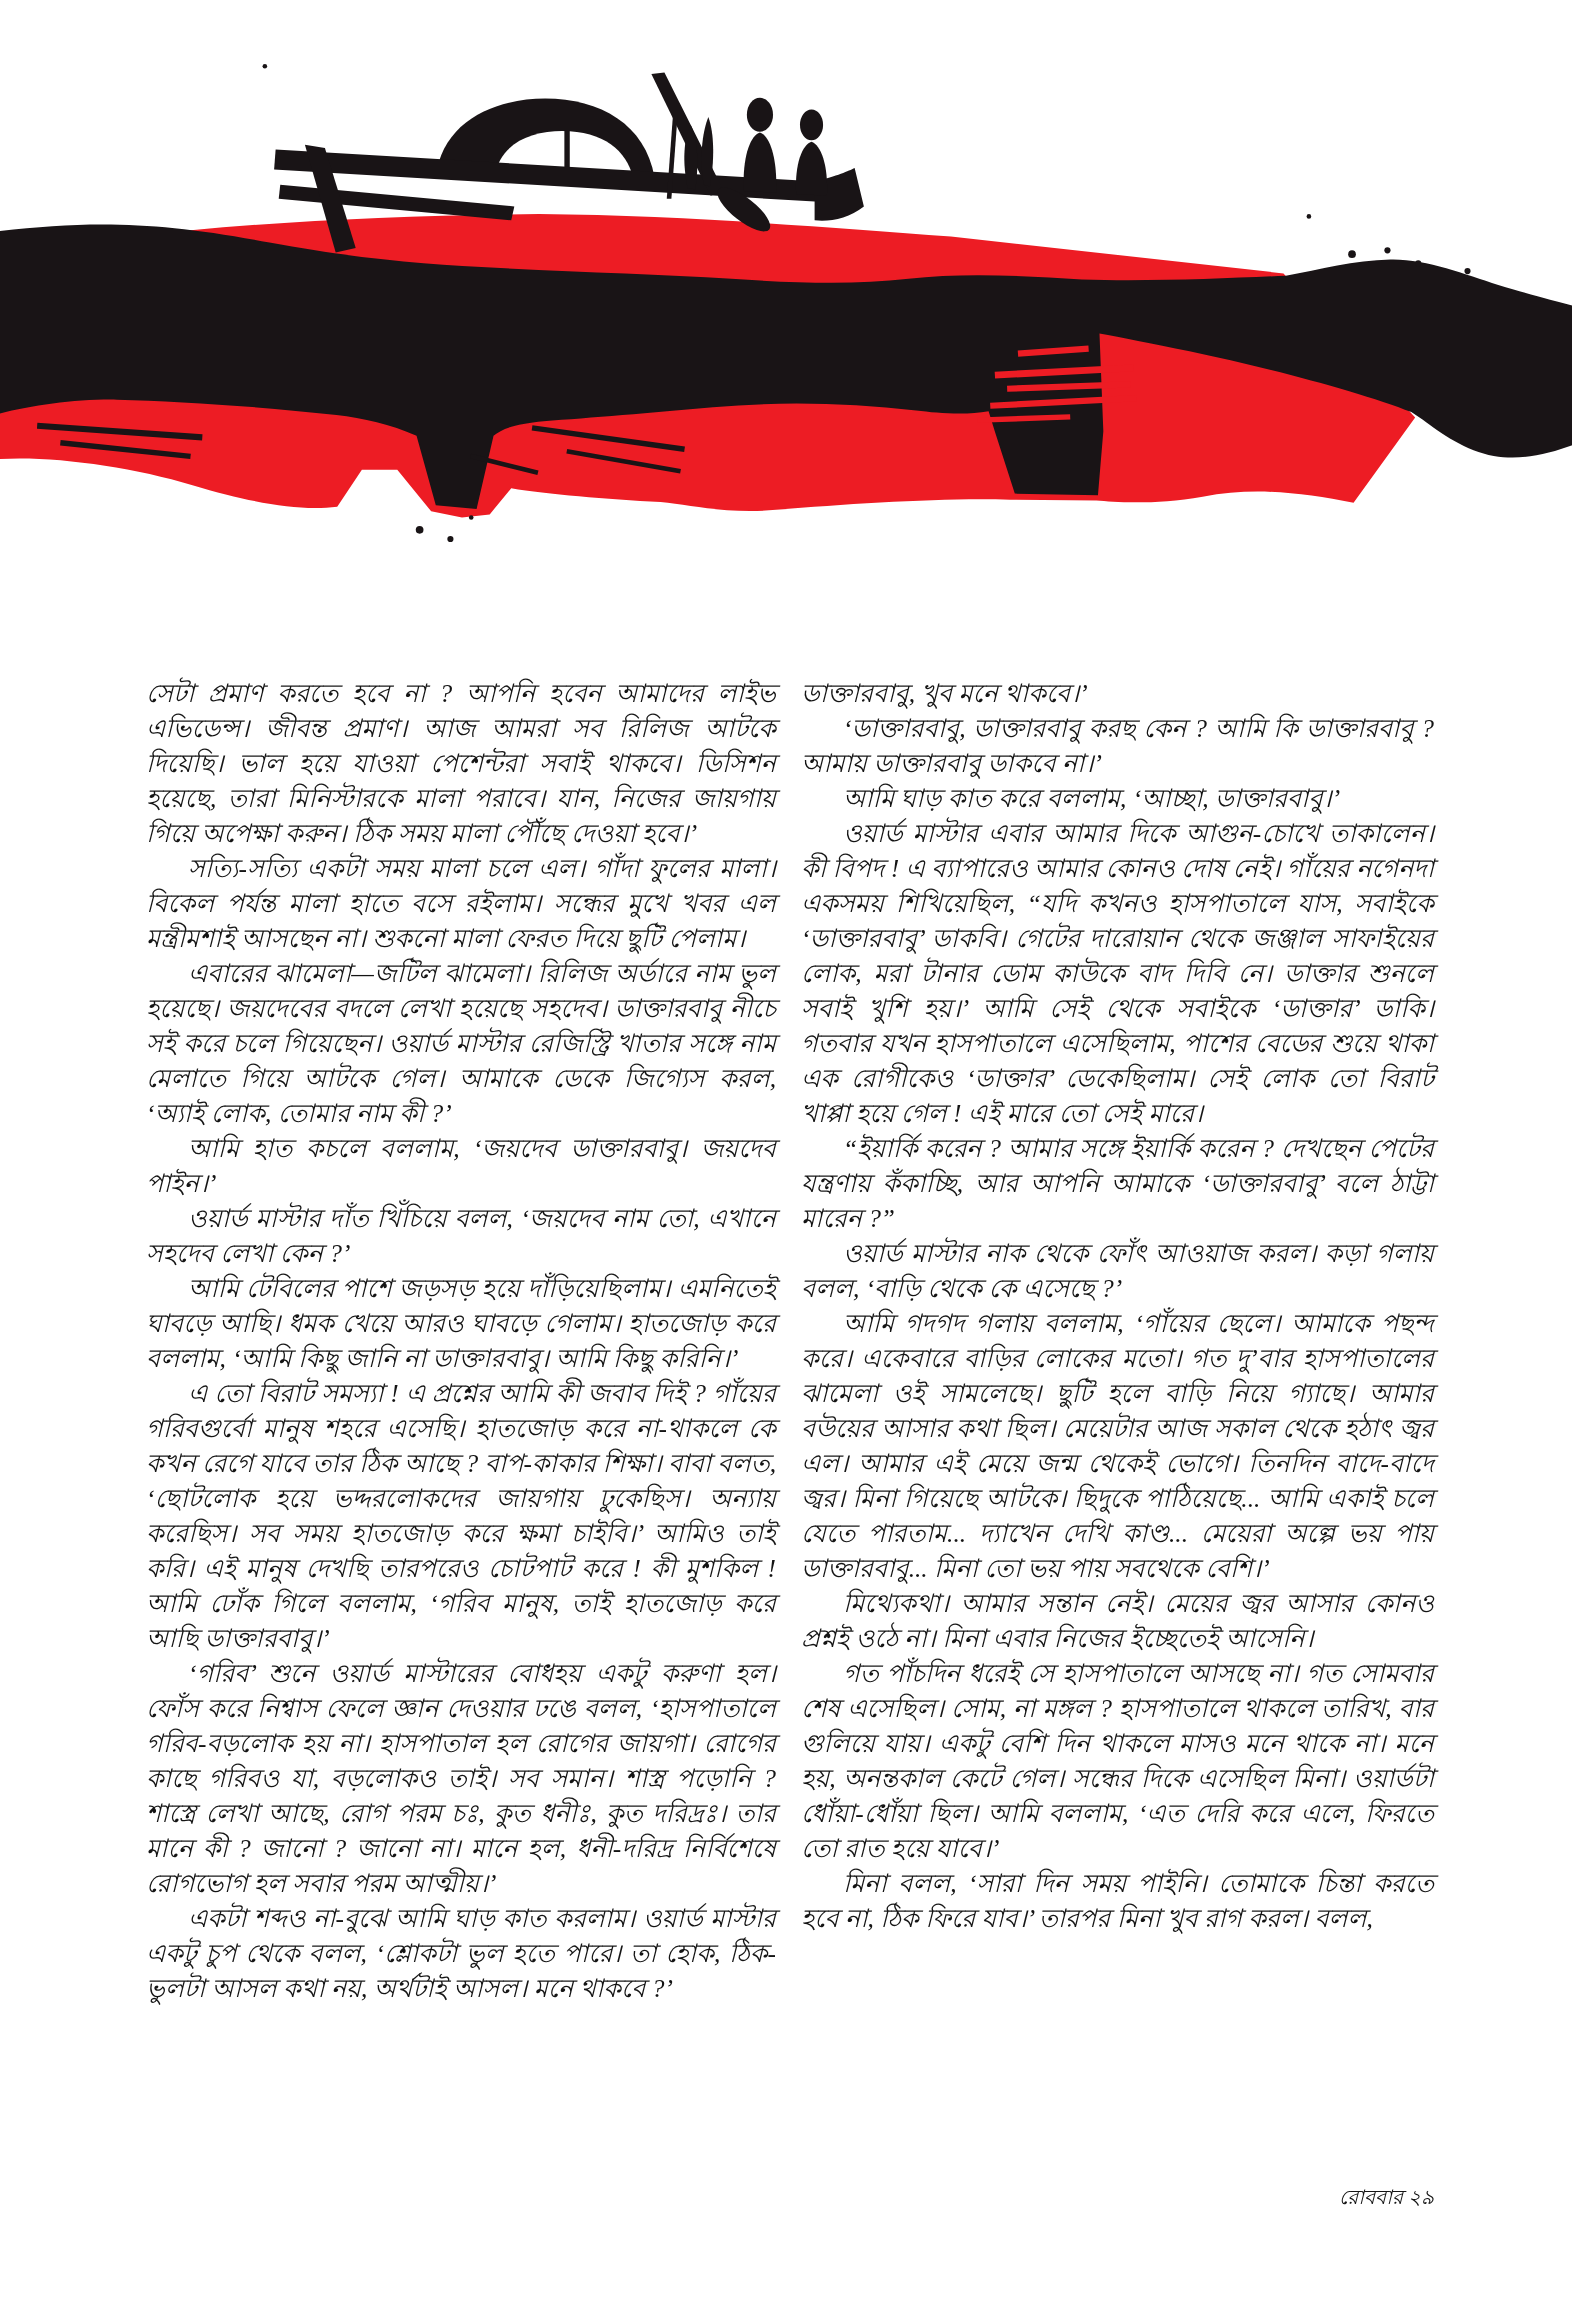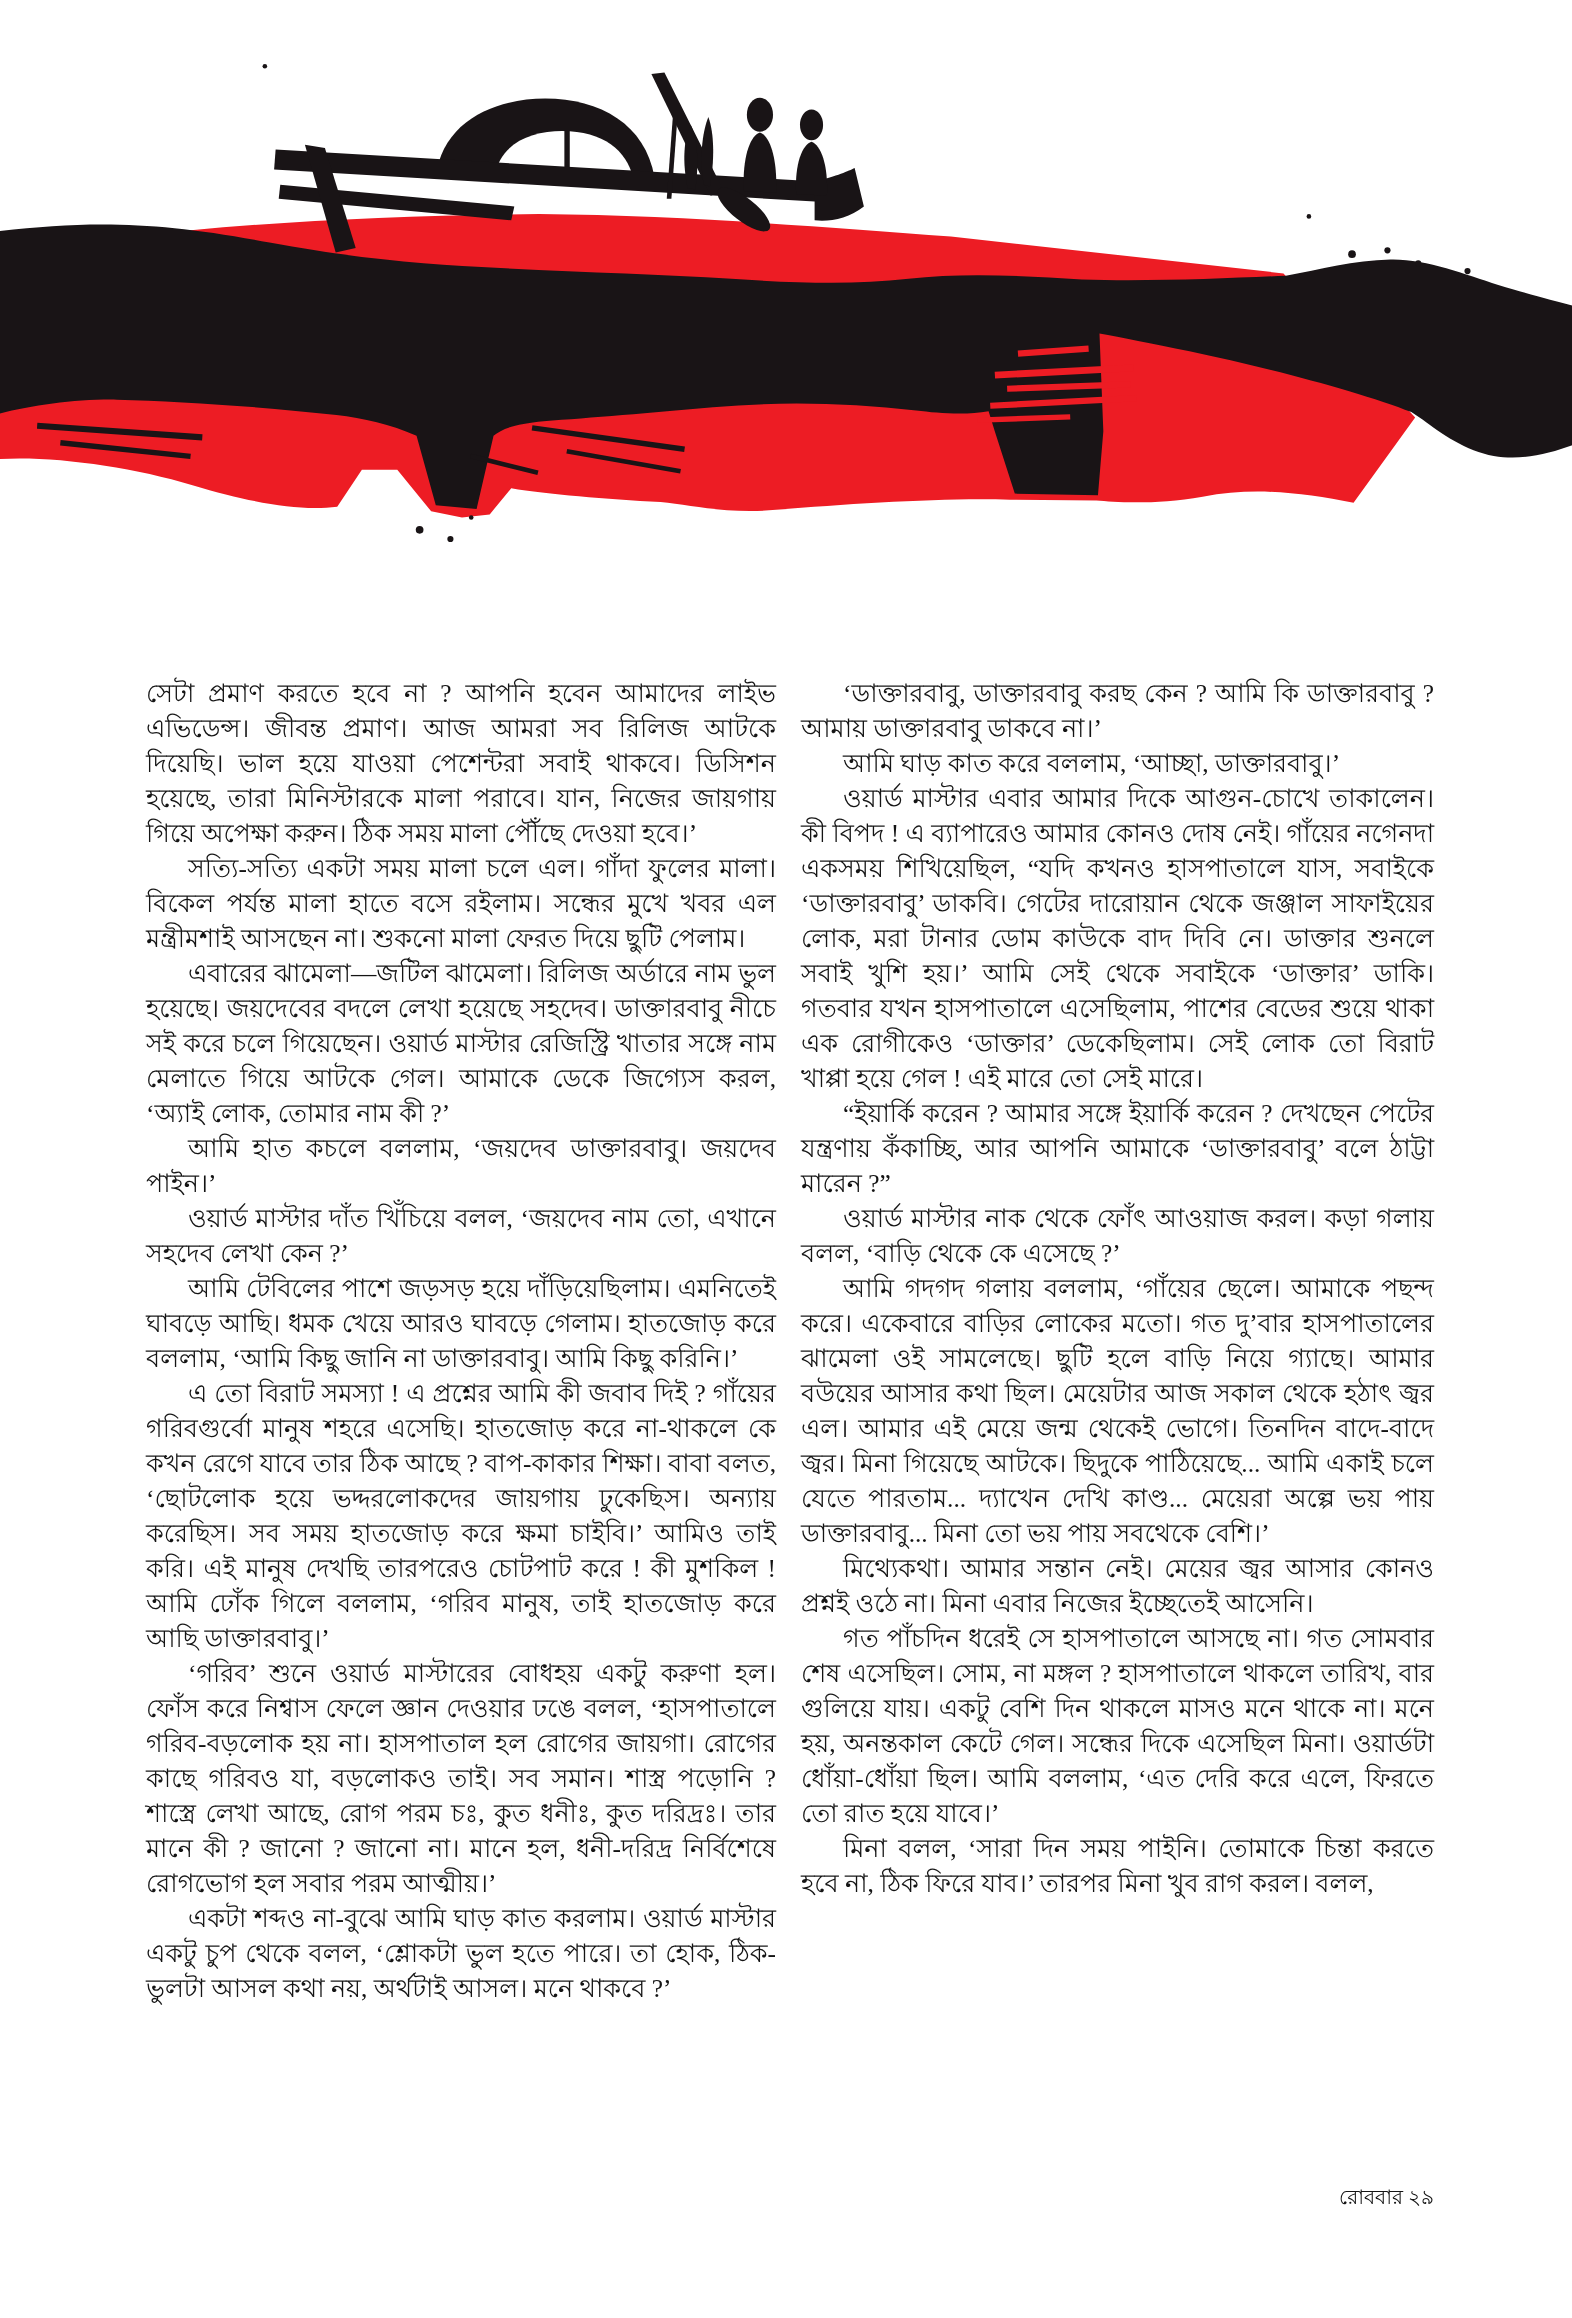--- a/index.html
+++ b/index.html
@@ -1,20 +1,20 @@
 <!DOCTYPE html>
 <html style="font-size:12.3px"><head>
 <meta charset="utf-8">
 <style>
   html,body{margin:0;padding:0;}
   body{
     width:1573px;height:2319px;background:#ffffff;position:relative;
     font-family:"Liberation Serif", serif; overflow:hidden;
   }
-  .page{position:absolute;inset:0;}
+  .page{position:absolute;inset:0;font-style:italic;}
   .illustration{position:absolute;left:0;top:0;width:1573px;height:593px;}
   .col{
     position:absolute;top:676px;text-align:justify;
     font-size:25.4px;line-height:35px;color:#141414;
     font-family:"Liberation Serif", serif;
   }
   .col-left{left:146px;width:630px;}
   .col-right{left:801px;width:633px;}
   .col p{margin:0;text-indent:42px;}
   .col p.noind{text-indent:0;}
@@ -101,20 +101,21 @@
     <p>এবারের ঝামেলা—জটিল ঝামেলা। রিলিজ অর্ডারে নাম ভুল হয়েছে। জয়দেবের বদলে লেখা হয়েছে সহদেব। ডাক্তারবাবু নীচে সই করে চলে গিয়েছেন। ওয়ার্ড মাস্টার রেজিস্ট্রি খাতার সঙ্গে নাম মেলাতে গিয়ে আটকে গেল। আমাকে ডেকে জিগ্যেস করল, ‘অ্যাই লোক, তোমার নাম কী ?’</p>
     <p>আমি হাত কচলে বললাম, ‘জয়দেব ডাক্তারবাবু। জয়দেব পাইন।’</p>
     <p>ওয়ার্ড মাস্টার দাঁত খিঁচিয়ে বলল, ‘জয়দেব নাম তো, এখানে সহদেব লেখা কেন ?’</p>
     <p>আমি টেবিলের পাশে জড়সড় হয়ে দাঁড়িয়েছিলাম। এমনিতেই ঘাবড়ে আছি। ধমক খেয়ে আরও ঘাবড়ে গেলাম। হাতজোড় করে বললাম, ‘আমি কিছু জানি না ডাক্তারবাবু। আমি কিছু করিনি।’</p>
     <p>এ তো বিরাট সমস্যা ! এ প্রশ্নের আমি কী জবাব দিই ? গাঁয়ের গরিবগুর্বো মানুষ শহরে এসেছি। হাতজোড় করে না-থাকলে কে কখন রেগে যাবে তার ঠিক আছে ? বাপ-কাকার শিক্ষা। বাবা বলত, ‘ছোটলোক হয়ে ভদ্দরলোকদের জায়গায় ঢুকেছিস। অন্যায় করেছিস। সব সময় হাতজোড় করে ক্ষমা চাইবি।’ আমিও তাই করি। এই মানুষ দেখছি তারপরেও চোটপাট করে ! কী মুশকিল ! আমি ঢোঁক গিলে বললাম, ‘গরিব মানুষ, তাই হাতজোড় করে আছি ডাক্তারবাবু।’</p>
     <p>‘গরিব’ শুনে ওয়ার্ড মাস্টারের বোধহয় একটু করুণা হল। ফোঁস করে নিশ্বাস ফেলে জ্ঞান দেওয়ার ঢঙে বলল, ‘হাসপাতালে গরিব-বড়লোক হয় না। হাসপাতাল হল রোগের জায়গা। রোগের কাছে গরিবও যা, বড়লোকও তাই। সব সমান। শাস্ত্র পড়োনি ? শাস্ত্রে লেখা আছে, রোগ পরম চঃ, কুত ধনীঃ, কুত দরিদ্রঃ। তার মানে কী ? জানো ? জানো না। মানে হল, ধনী-দরিদ্র নির্বিশেষে রোগভোগ হল সবার পরম আত্মীয়।’</p>
     <p>একটা শব্দও না-বুঝে আমি ঘাড় কাত করলাম। ওয়ার্ড মাস্টার একটু চুপ থেকে বলল, ‘শ্লোকটা ভুল হতে পারে। তা হোক, ঠিক-ভুলটা আসল কথা নয়, অর্থটাই আসল। মনে থাকবে ?’</p>
   </div>
 
   <div class="col col-right">
+    <p class="noind">ডাক্তারবাবু, খুব মনে থাকবে।’</p>
     <p>‘ডাক্তারবাবু, ডাক্তারবাবু করছ কেন ? আমি কি ডাক্তারবাবু ? আমায় ডাক্তারবাবু ডাকবে না।’</p>
     <p>আমি ঘাড় কাত করে বললাম, ‘আচ্ছা, ডাক্তারবাবু।’</p>
     <p>ওয়ার্ড মাস্টার এবার আমার দিকে আগুন-চোখে তাকালেন। কী বিপদ ! এ ব্যাপারেও আমার কোনও দোষ নেই। গাঁয়ের নগেনদা একসময় শিখিয়েছিল, “যদি কখনও হাসপাতালে যাস, সবাইকে ‘ডাক্তারবাবু’ ডাকবি। গেটের দারোয়ান থেকে জঞ্জাল সাফাইয়ের লোক, মরা টানার ডোম কাউকে বাদ দিবি নে। ডাক্তার শুনলে সবাই খুশি হয়।’ আমি সেই থেকে সবাইকে ‘ডাক্তার’ ডাকি। গতবার যখন হাসপাতালে এসেছিলাম, পাশের বেডের শুয়ে থাকা এক রোগীকেও ‘ডাক্তার’ ডেকেছিলাম। সেই লোক তো বিরাট খাপ্পা হয়ে গেল ! এই মারে তো সেই মারে।</p>
     <p>“ইয়ার্কি করেন ? আমার সঙ্গে ইয়ার্কি করেন ? দেখছেন পেটের যন্ত্রণায় কঁকাচ্ছি, আর আপনি আমাকে ‘ডাক্তারবাবু’ বলে ঠাট্টা মারেন ?”</p>
     <p>ওয়ার্ড মাস্টার নাক থেকে ফোঁৎ আওয়াজ করল। কড়া গলায় বলল, ‘বাড়ি থেকে কে এসেছে ?’</p>
     <p>আমি গদগদ গলায় বললাম, ‘গাঁয়ের ছেলে। আমাকে পছন্দ করে। একেবারে বাড়ির লোকের মতো। গত দু’বার হাসপাতালের ঝামেলা ওই সামলেছে। ছুটি হলে বাড়ি নিয়ে গ্যাছে। আমার বউয়ের আসার কথা ছিল। মেয়েটার আজ সকাল থেকে হঠাৎ জ্বর এল। আমার এই মেয়ে জন্ম থেকেই ভোগে। তিনদিন বাদে-বাদে জ্বর। মিনা গিয়েছে আটকে। ছিদুকে পাঠিয়েছে... আমি একাই চলে যেতে পারতাম... দ্যাখেন দেখি কাণ্ড... মেয়েরা অল্পে ভয় পায় ডাক্তারবাবু... মিনা তো ভয় পায় সবথেকে বেশি।’</p>
     <p>মিথ্যেকথা। আমার সন্তান নেই। মেয়ের জ্বর আসার কোনও প্রশ্নই ওঠে না। মিনা এবার নিজের ইচ্ছেতেই আসেনি।</p>
     <p>গত পাঁচদিন ধরেই সে হাসপাতালে আসছে না। গত সোমবার শেষ এসেছিল। সোম, না মঙ্গল ? হাসপাতালে থাকলে তারিখ, বার গুলিয়ে যায়। একটু বেশি দিন থাকলে মাসও মনে থাকে না। মনে হয়, অনন্তকাল কেটে গেল। সন্ধের দিকে এসেছিল মিনা। ওয়ার্ডটা ধোঁয়া-ধোঁয়া ছিল। আমি বললাম, ‘এত দেরি করে এলে, ফিরতে তো রাত হয়ে যাবে।’</p>
     <p>মিনা বলল, ‘সারা দিন সময় পাইনি। তোমাকে চিন্তা করতে হবে না, ঠিক ফিরে যাব।’ তারপর মিনা খুব রাগ করল। বলল,</p>
   </div>

